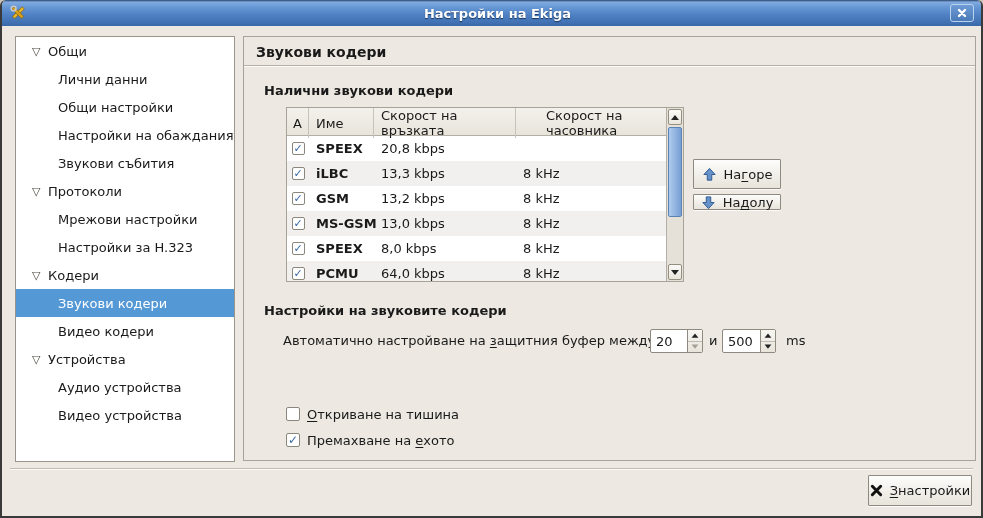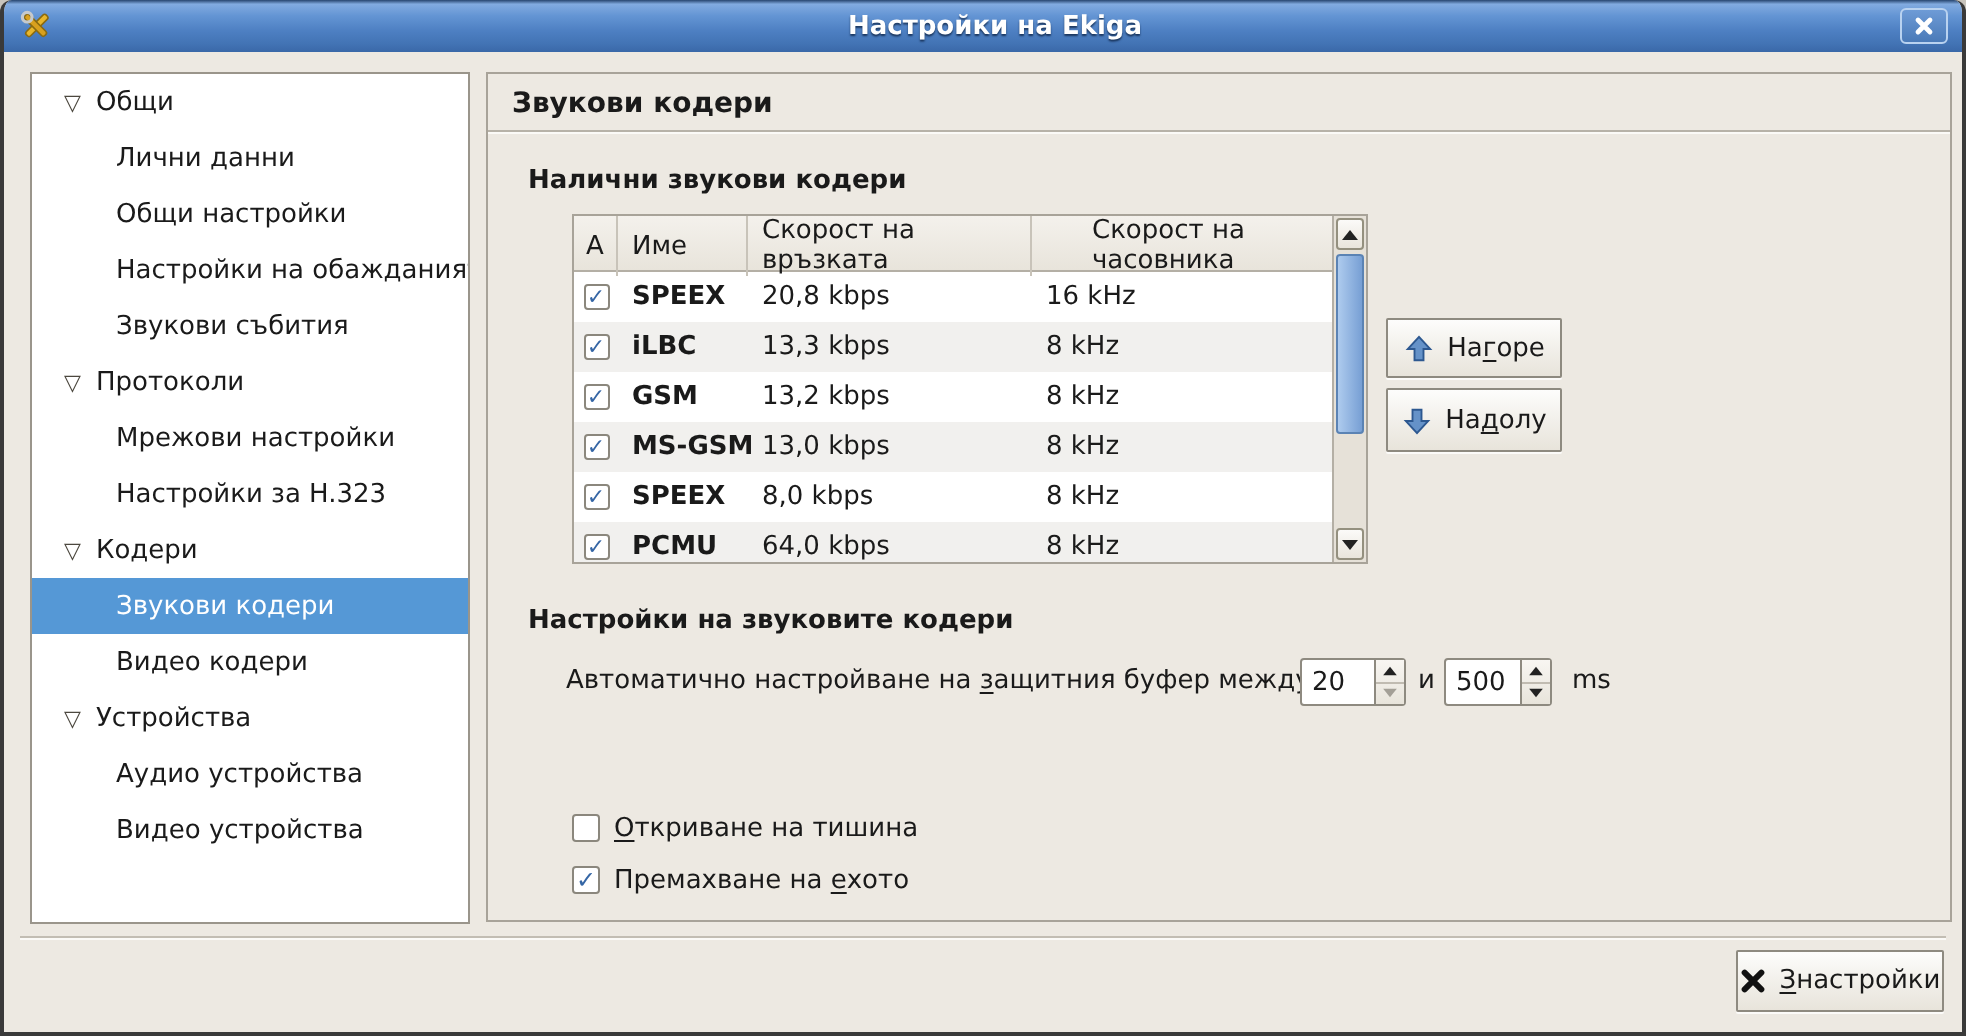--- a/index.html
+++ b/index.html
@@ -105,21 +105,21 @@
   .tri-down.dis { border-top-color:#a39f96; }
   
   .gtk-btn {
     position:absolute; border:1px solid #8e8a80; border-radius:1px;
     background:linear-gradient(180deg,#fdfdfc 0%,#f3f1ec 45%,#e8e4db 100%);
     display:flex; align-items:center; justify-content:center; gap:7px;
     font-size:13px; color:#1a1a1a; cursor:default;
     box-shadow:0 1px 0 rgba(255,255,255,.8);
   }
   .btn-up   { left:449px; top:122px; width:88px; height:30px; }
-  .btn-down { left:449px; top:157px; width:88px; height:32px; }
+  .btn-down { left:449px; top:157px; width:88px; height:16px; }
   .btn-close { left:866px; top:475px; width:104px; height:31px; position:absolute; }
   .mn { text-decoration:underline; text-underline-offset:2px; }
   
   .jitter-row { position:absolute; left:0; top:292px; width:733px; height:24px; }
   .jitter-label { position:absolute; left:39px; top:0; line-height:24px; white-space:nowrap; }
   .spinbox {
     position:absolute; top:0; height:24px; background:#fff;
     border:1px solid #8e8a80; border-radius:2px; display:flex;
   }
   .spin1 { left:406px; width:53px; }
@@ -232,21 +232,20 @@
       </div>
 
       <div class="tbl-row">
         <div class="cell chk">
             <span class="cbx">
               <span>✓</span>
             </span>
           </div>
         <div class="cell name">SPEEX</div>
         <div class="cell">20,8 kbps</div>
-        <div class="cell">16 kHz</div>
       </div>
       <div class="tbl-row alt">
         <div class="cell chk">
             <span class="cbx">
               <span>✓</span>
             </span>
           </div>
         <div class="cell name">iLBC</div>
         <div class="cell">13,3 kbps</div>
         <div class="cell">8 kHz</div>

